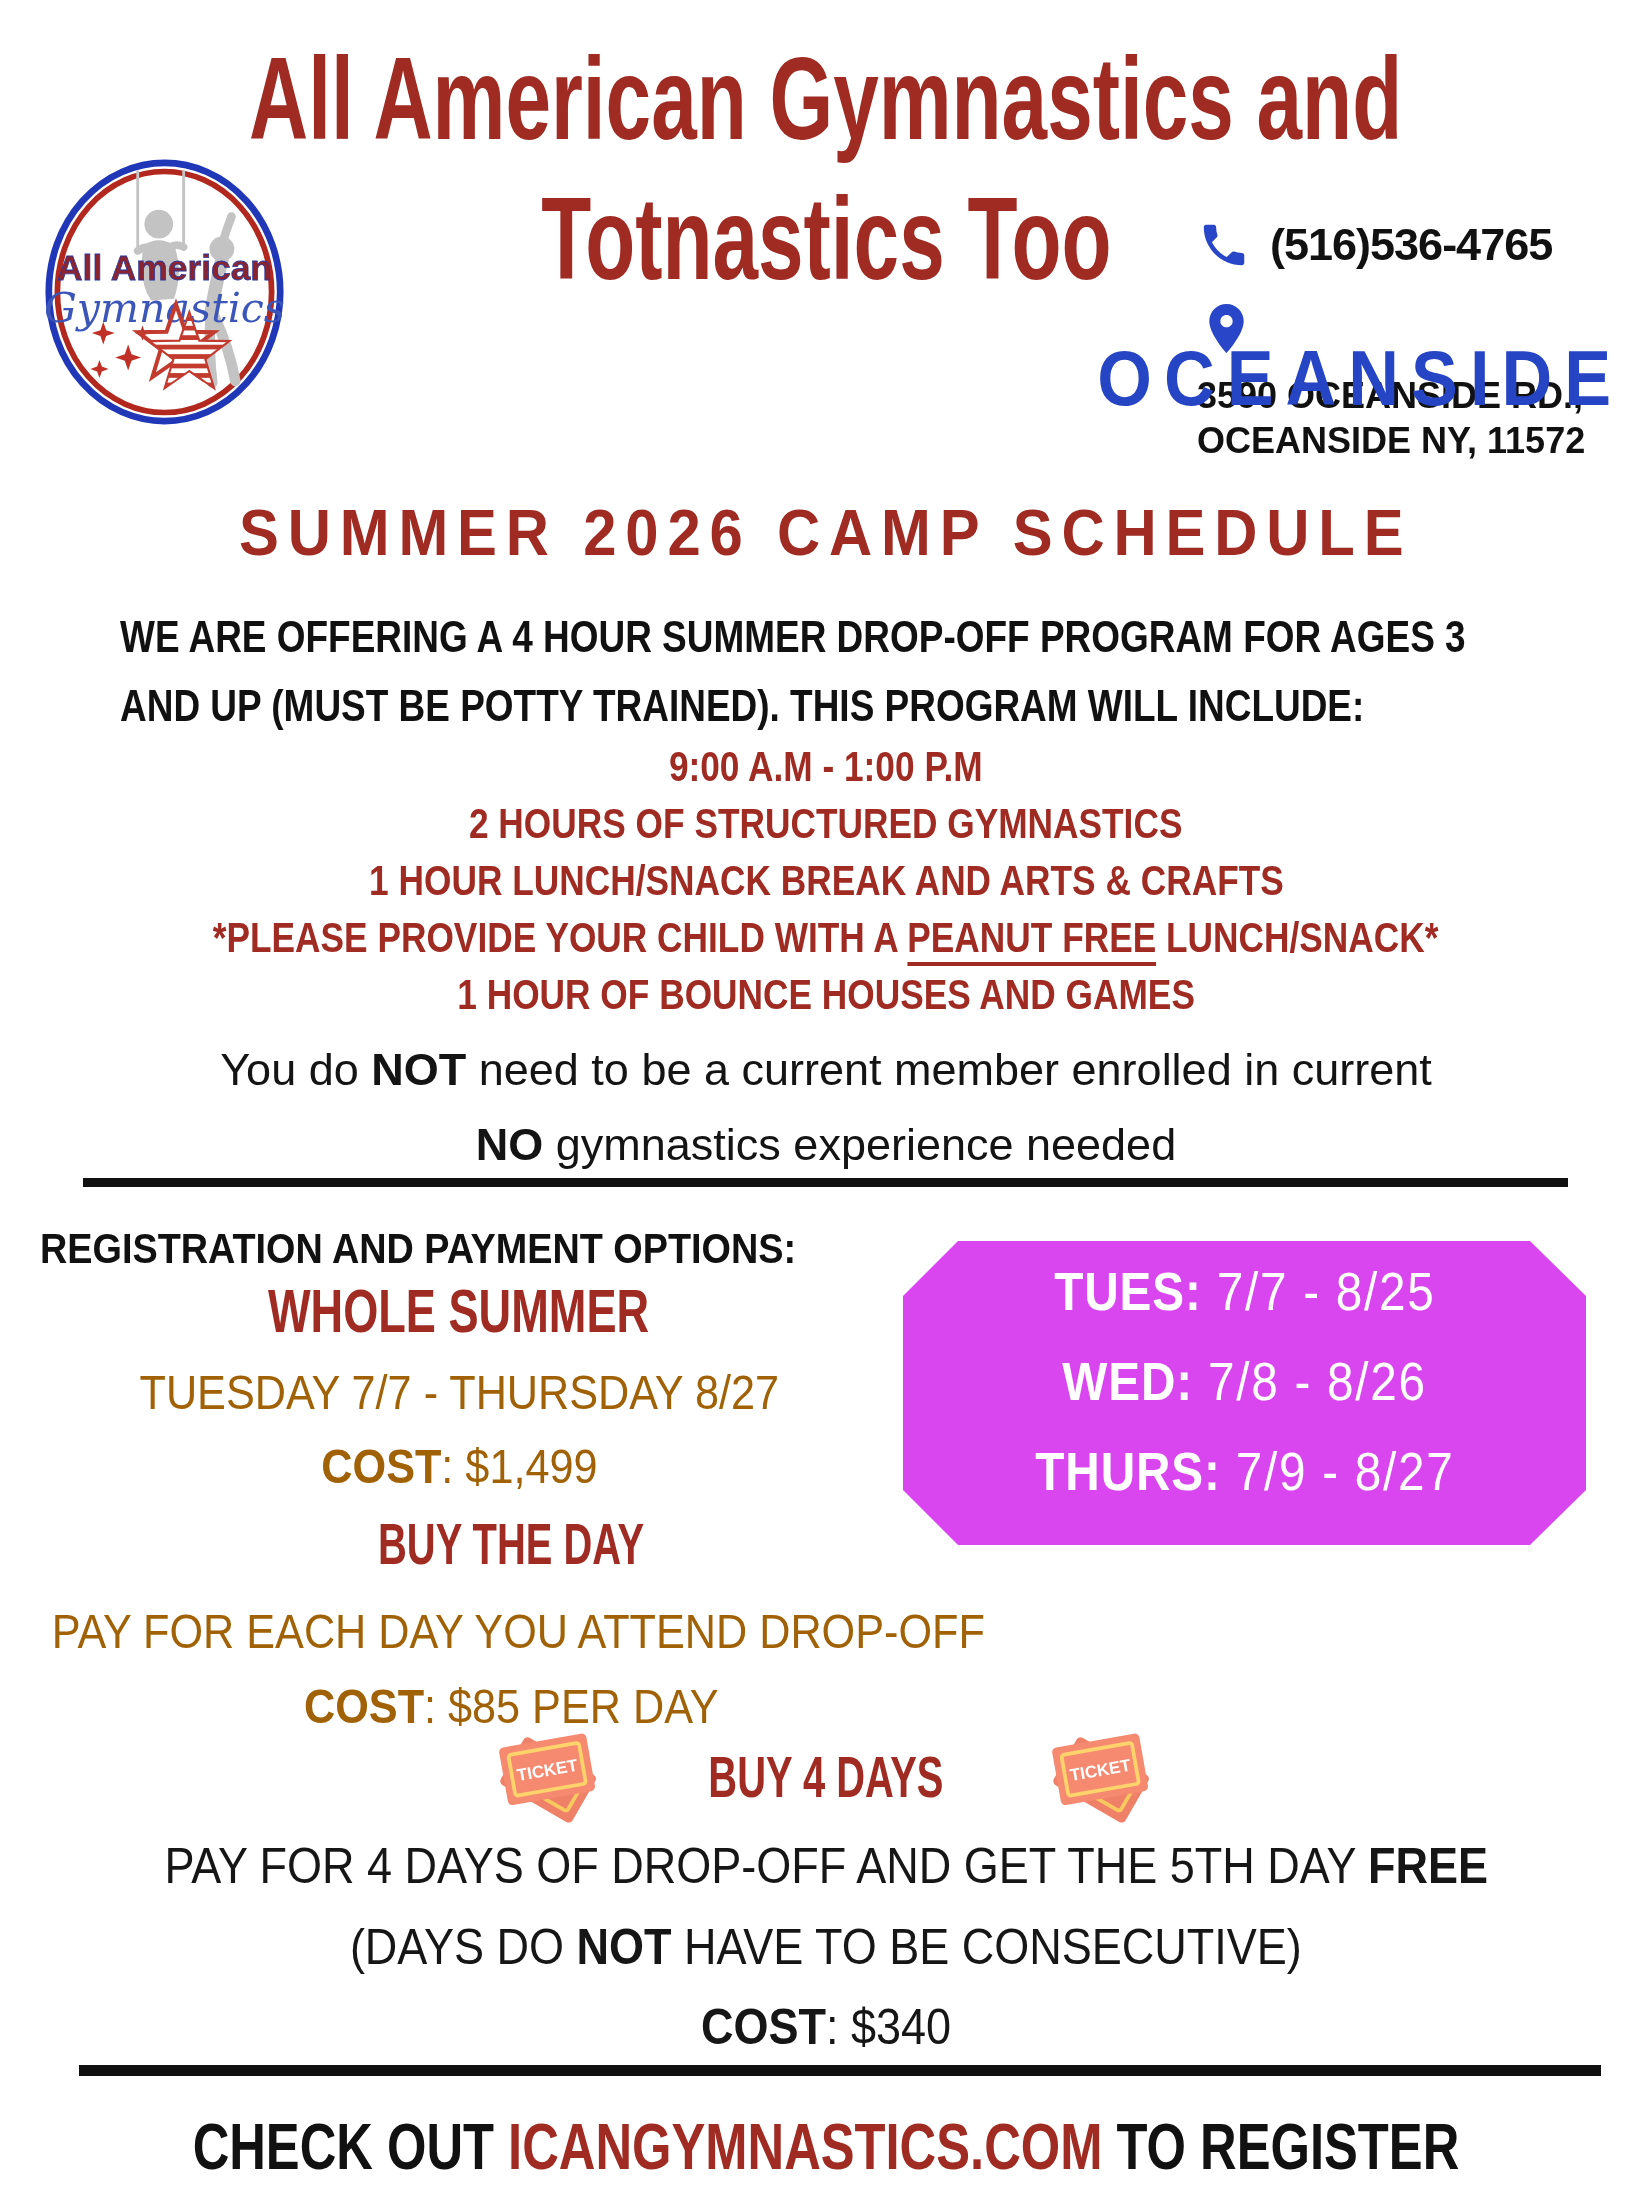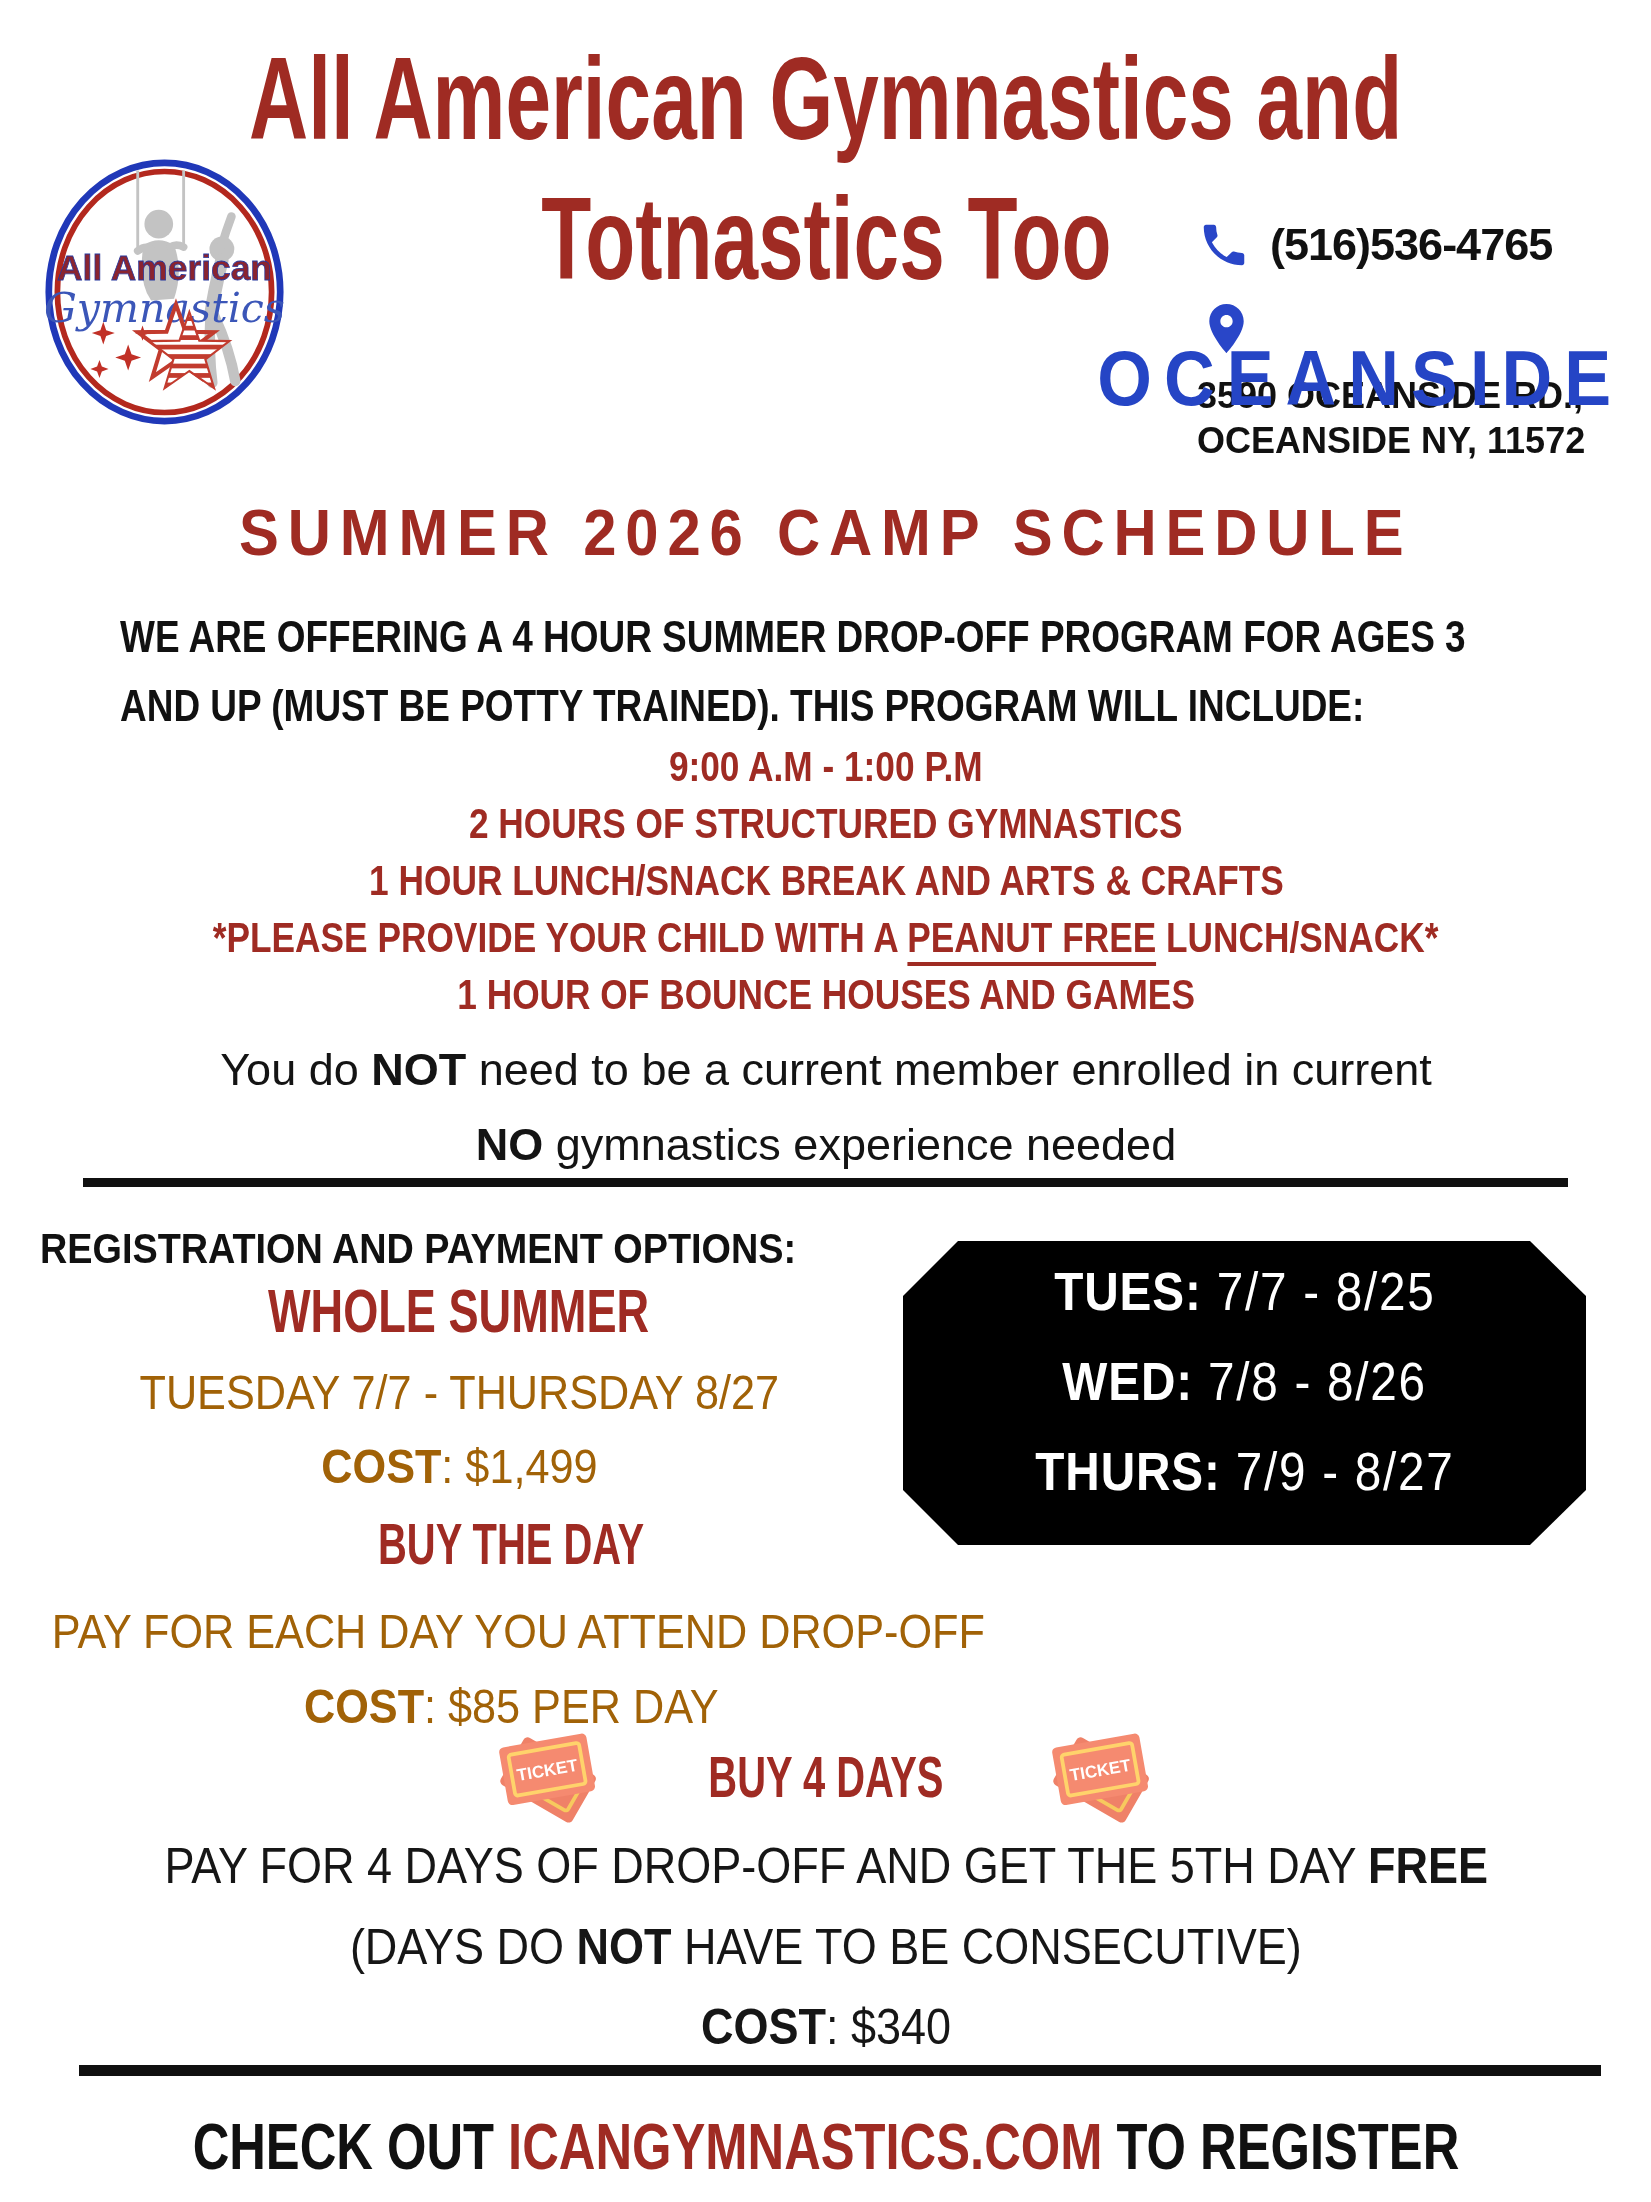--- a/index.html
+++ b/index.html
@@ -31,21 +31,21 @@
   .regheading{position:absolute;top:1225px;left:40px;font-weight:bold;font-size:42px;}
   .regheading .condL{transform:scaleX(.9);}
   .wholesummer{position:absolute;top:1281px;left:0;width:918px;text-align:center;}
   .ws-title{font-weight:bold;font-size:61px;line-height:1;}
   .ws-title .cond{transform:scaleX(.74);}
   .thinline{font-size:48px;font-weight:normal;color:#a16207;}
   .ws-dates{margin-top:23px;}
   .ws-cost{margin-top:19px;}
   .costlbl{font-weight:bold;}
   .octagon{
-    position:absolute;top:1241px;left:903px;width:683px;height:304px;background:#000000;
+    position:absolute;top:1241px;left:903px;width:683px;height:304px;background:#d946ef;
     clip-path:polygon(55px 0,627px 0,683px 55px,683px 249px,627px 304px,55px 304px,0 249px,0 55px);
     color:#fff;text-align:center;padding-top:5.7px;box-sizing:border-box;
   }
   .oct-row{font-size:53px;line-height:90px;white-space:nowrap;}
   .oct-day{font-weight:bold;letter-spacing:1px;}
   .oct-dates{font-weight:normal;letter-spacing:1.9px;}
   .buytheday{position:absolute;top:1516px;left:0;width:1023px;text-align:center;font-weight:bold;font-size:57px;line-height:1;}
   .payeach{position:absolute;top:1604px;left:0;width:1023px;text-align:center;}
   .cost85{position:absolute;top:1679px;left:0;width:1023px;text-align:center;}
   .buy4row{position:absolute;top:1721px;left:0;width:1652px;display:flex;align-items:center;justify-content:center;gap:52px;}

